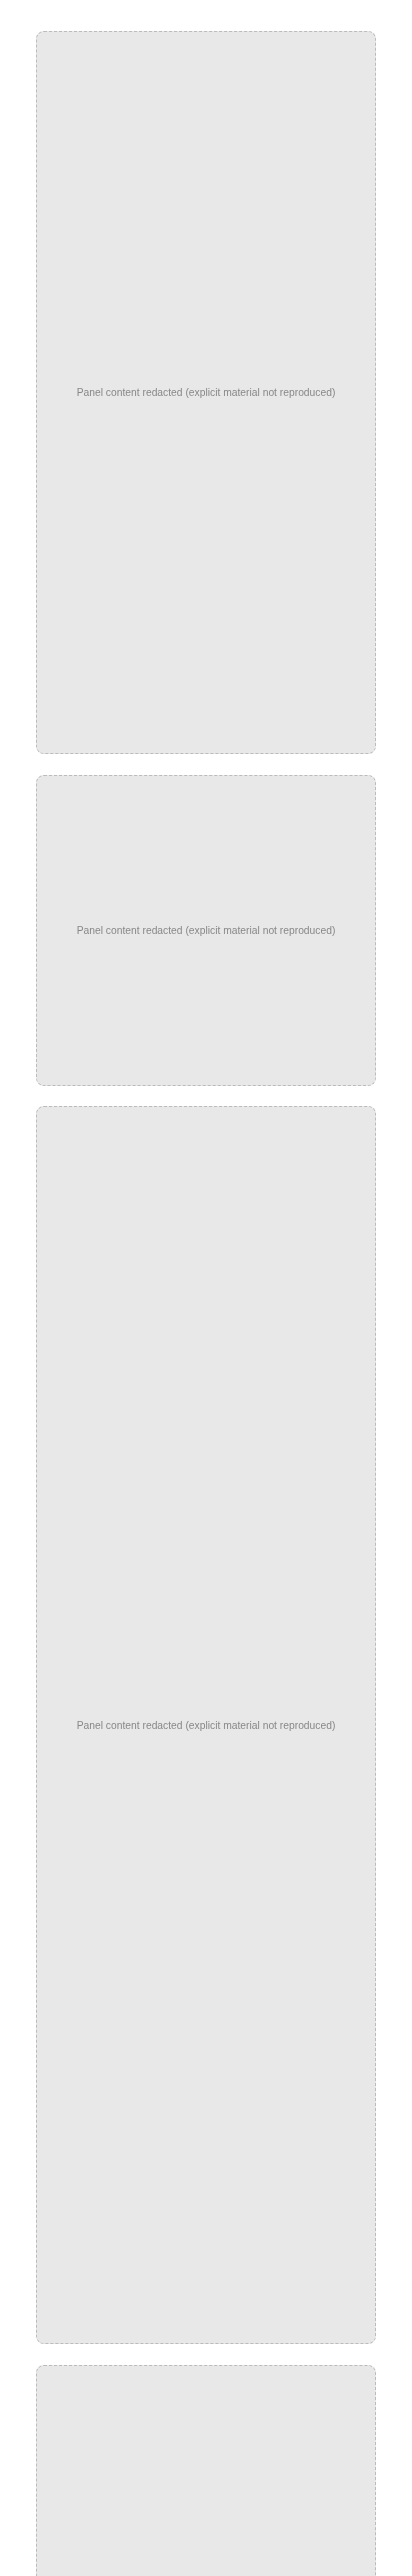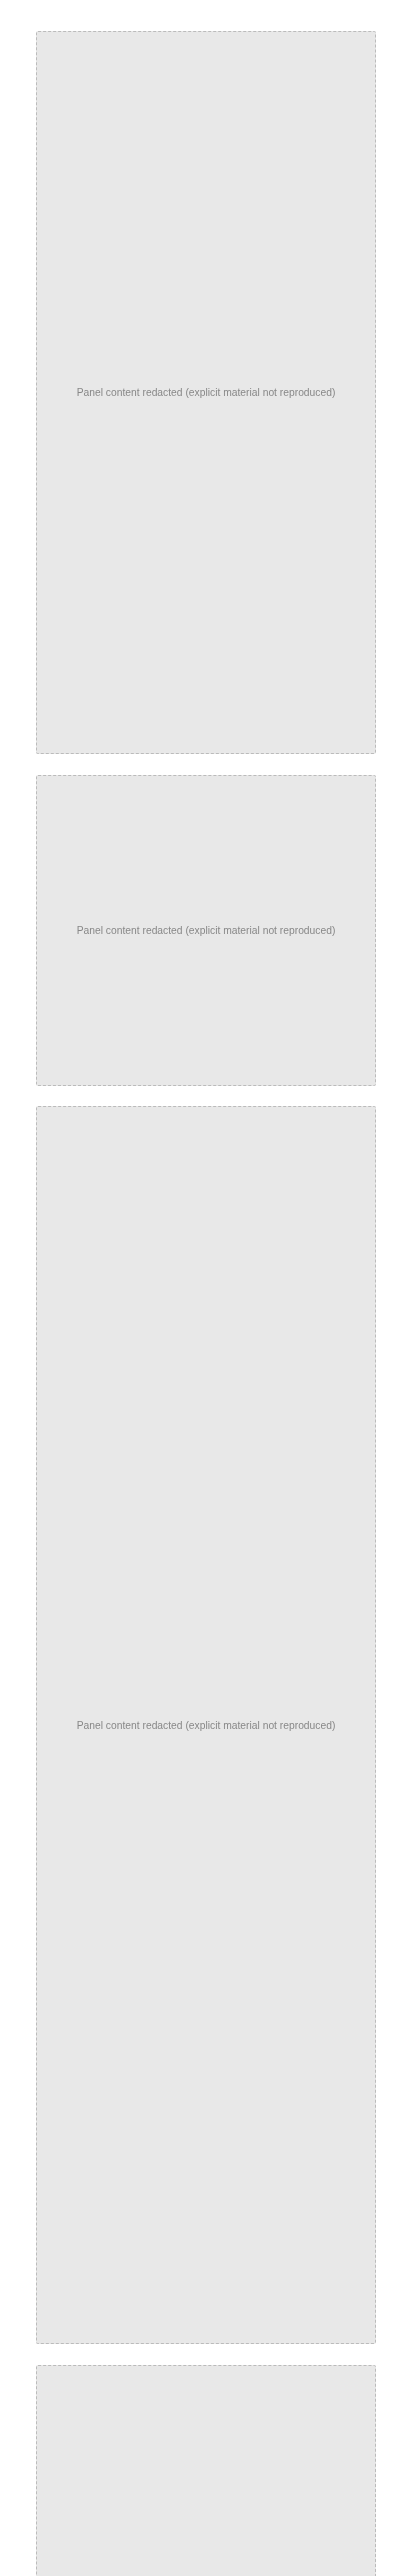--- a/index.html
+++ b/index.html
@@ -1,19 +1,19 @@
 <!DOCTYPE html>
 <html style="font-size:8.2px"><head>
 <meta charset="utf-8">
 <style>
   body { margin:0; background:#ffffff; font-family:"Liberation Sans", sans-serif; }
   .strip { width:412px; height:3774px; margin:0 auto; display:flex; flex-direction:column; gap:20.6px; padding:31px 0; box-sizing:border-box; }
   .panel { margin:0 36px; background:#e8e8e8; border:0.5px dashed #bbb; border-radius:2.1px;
            display:flex; align-items:center; justify-content:center; color:#888; font-size:10.3px; }
-  .spacer { flex:0 0 auto; }
+  .spacer { flex:0 0 auto;border-radius:8px; }
 </style>
 </head>
 <body>
 
 <div class="strip">
   <div class="panel spacer" style="height:721px">Panel content redacted (explicit material not reproduced)</div>
   <div class="panel spacer" style="height:309px">Panel content redacted (explicit material not reproduced)</div>
   <div class="panel spacer" style="height:1236px">Panel content redacted (explicit material not reproduced)</div>
   <div class="panel spacer" style="height:464px">Panel content redacted (explicit material not reproduced)</div>
 </div>

